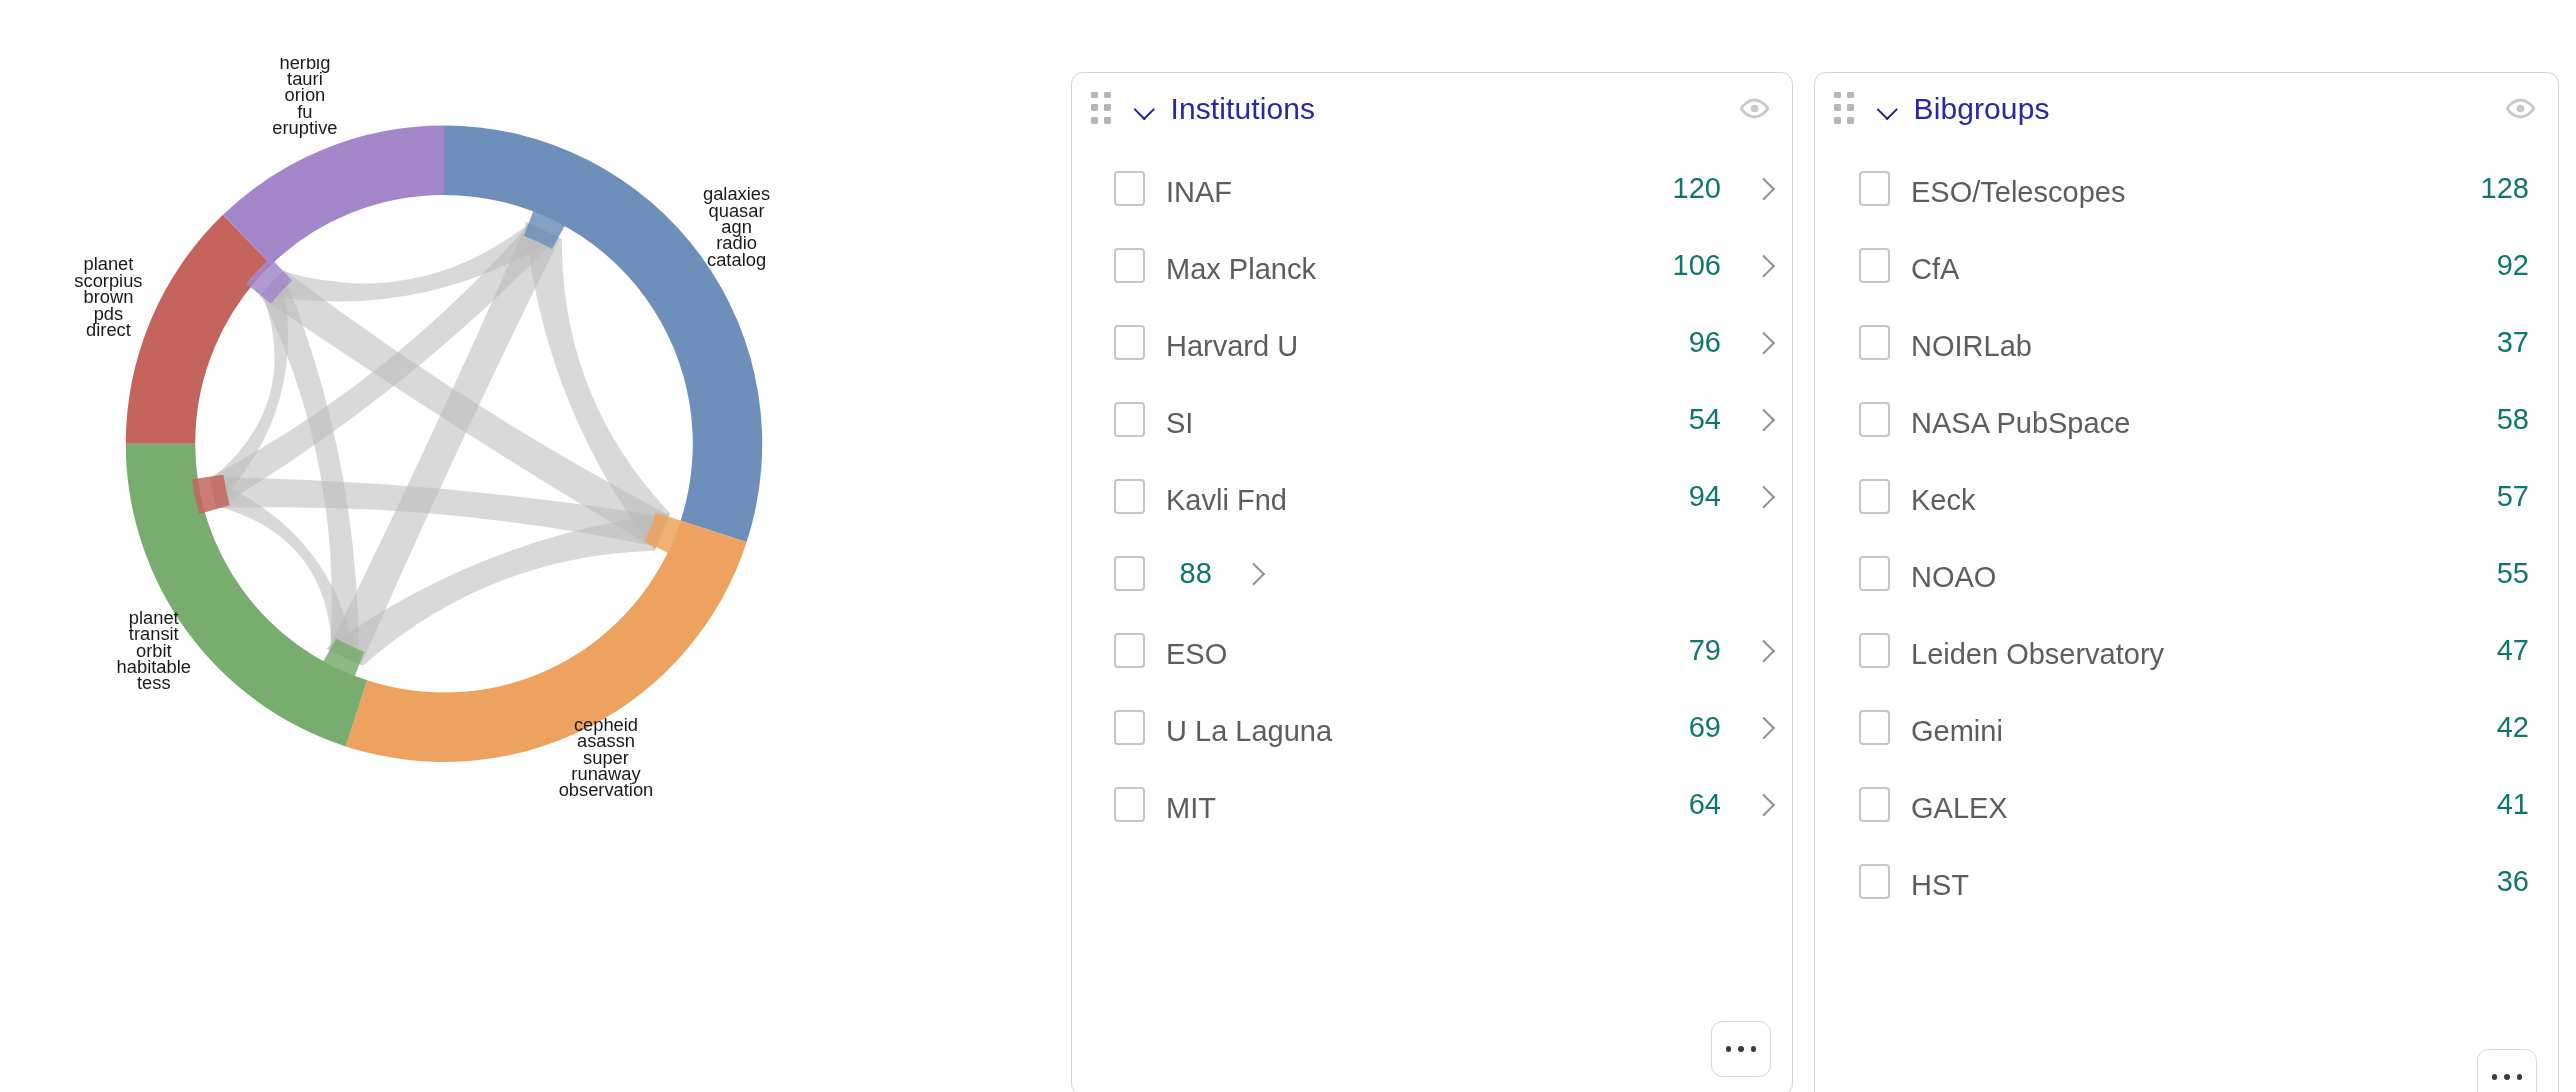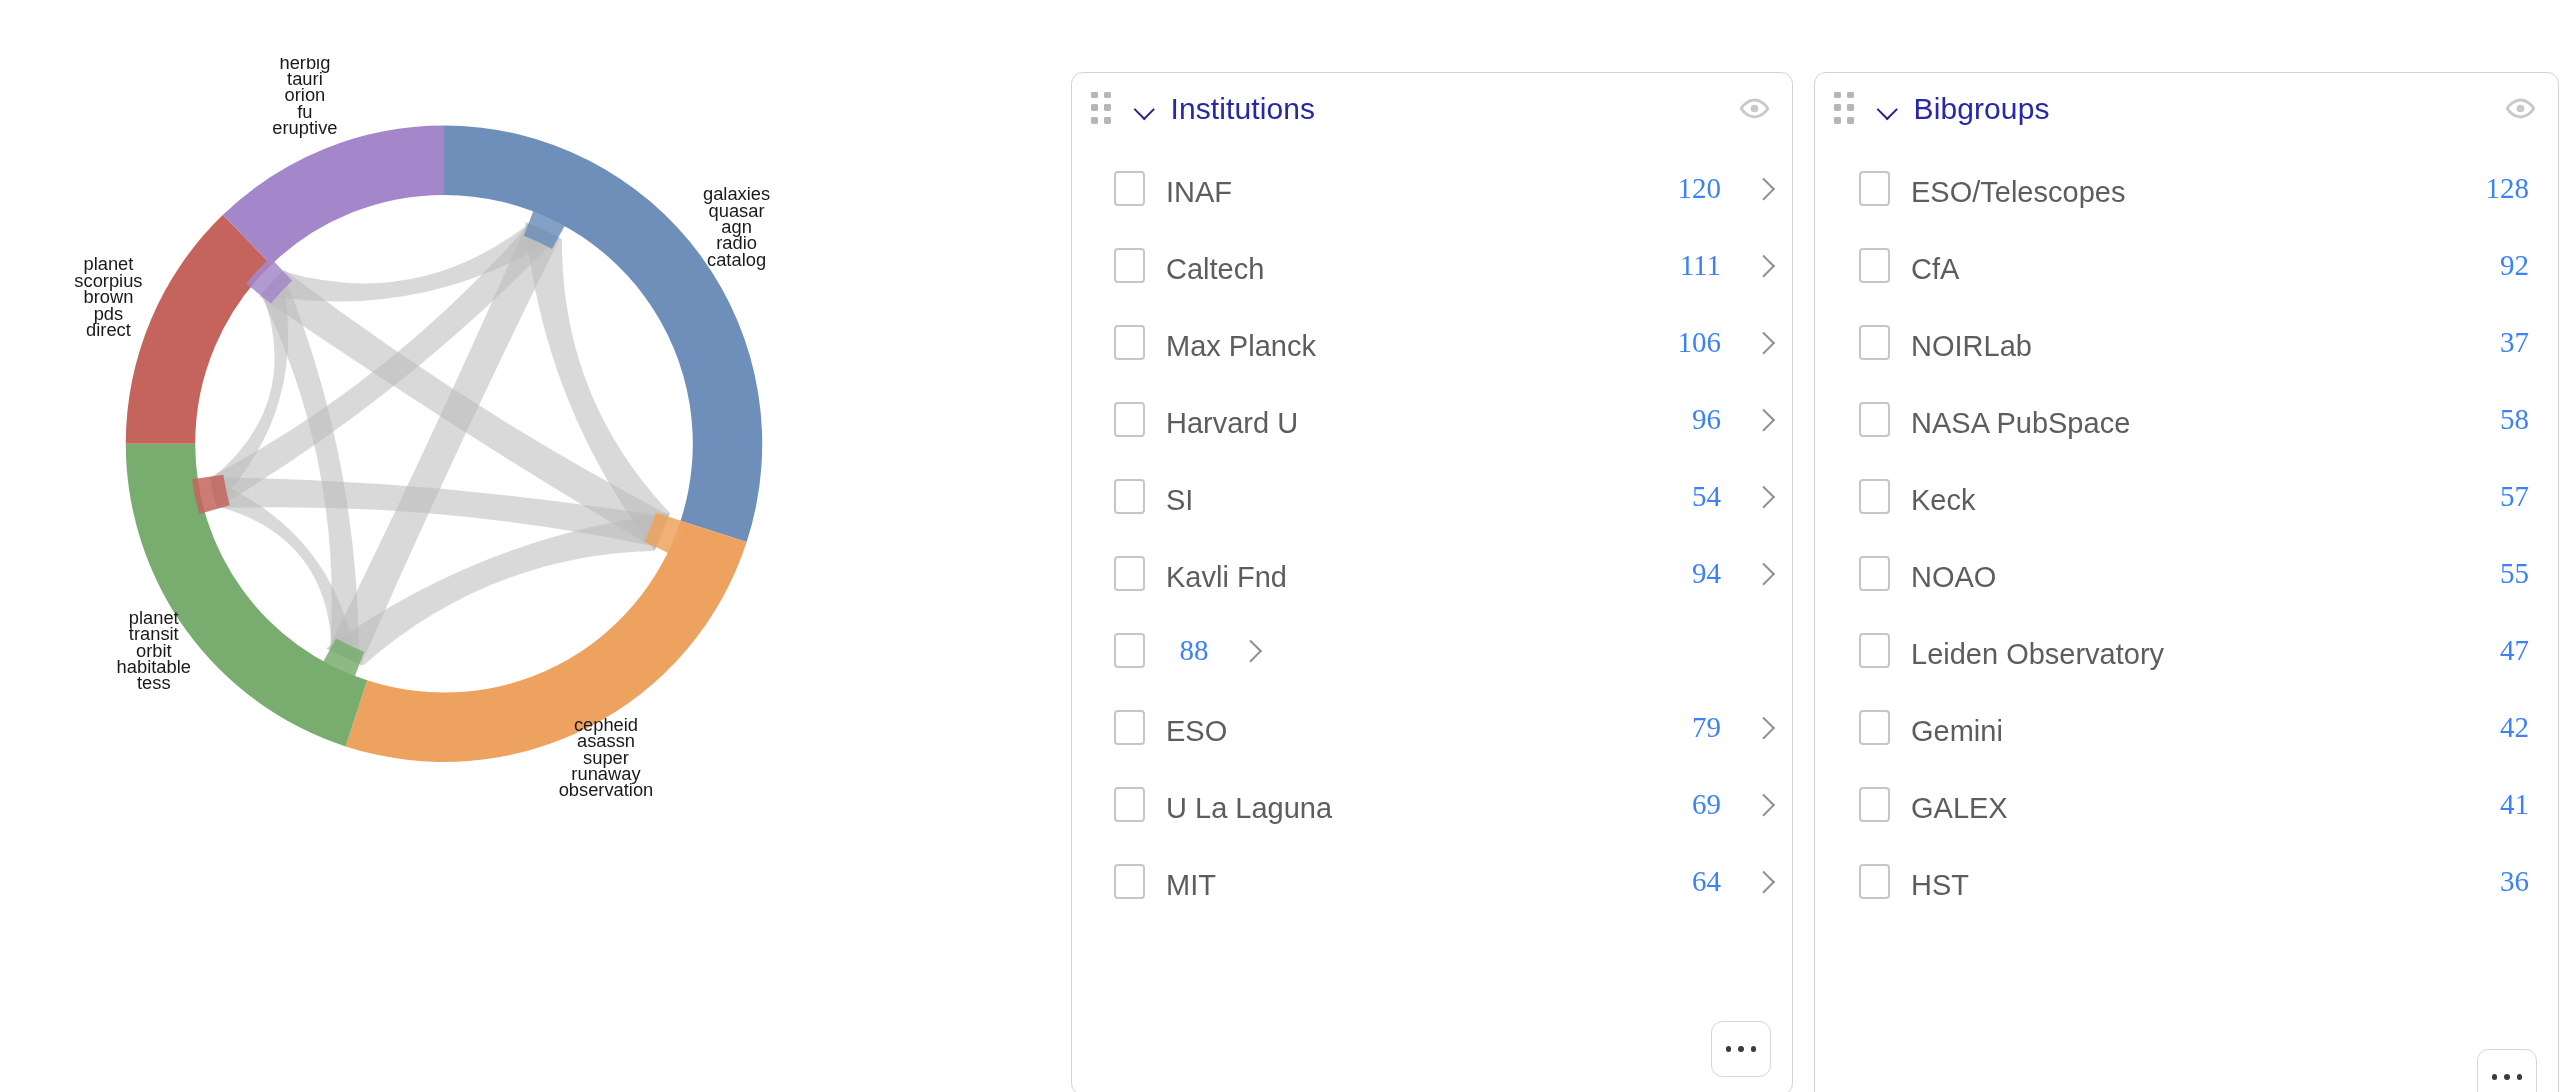--- a/index.html
+++ b/index.html
@@ -141,25 +141,24 @@
     font-size: 29px;
     color: #5d5d5d;
     white-space: nowrap;
     flex: 1 1 auto;
     overflow: hidden;
     text-overflow: ellipsis;
     margin-top: 9px;
   }
   .facet-count {
     font-size: 29px;
-    color: #3b82f6;
+    color: #0f766e;
     margin-left: 13.5px;
     flex: 0 0 auto;
     text-align: right;
-    font-family: Liberation Serif, serif;
   }
   .facet-chevron {
     flex: 0 0 auto;
     width: 29px;
     display: flex;
     justify-content: flex-end;
     margin-left: 21px;
     cursor: pointer;
   }
   .facet-chevron::after {
@@ -258,26 +257,20 @@
     </div>
     <ul class="facet-list">
       <li class="facet-row">
         <span class="facet-checkbox"></span>
         <span class="facet-label">INAF</span>
         <span class="facet-count">120</span>
         <span class="facet-chevron"></span>
       </li>
       <li class="facet-row">
         <span class="facet-checkbox"></span>
-        <span class="facet-label">Caltech</span>
-        <span class="facet-count">111</span>
-        <span class="facet-chevron"></span>
-      </li>
-      <li class="facet-row">
-        <span class="facet-checkbox"></span>
         <span class="facet-label">Max Planck</span>
         <span class="facet-count">106</span>
         <span class="facet-chevron"></span>
       </li>
       <li class="facet-row">
         <span class="facet-checkbox"></span>
         <span class="facet-label">Harvard U</span>
         <span class="facet-count">96</span>
         <span class="facet-chevron"></span>
       </li>

